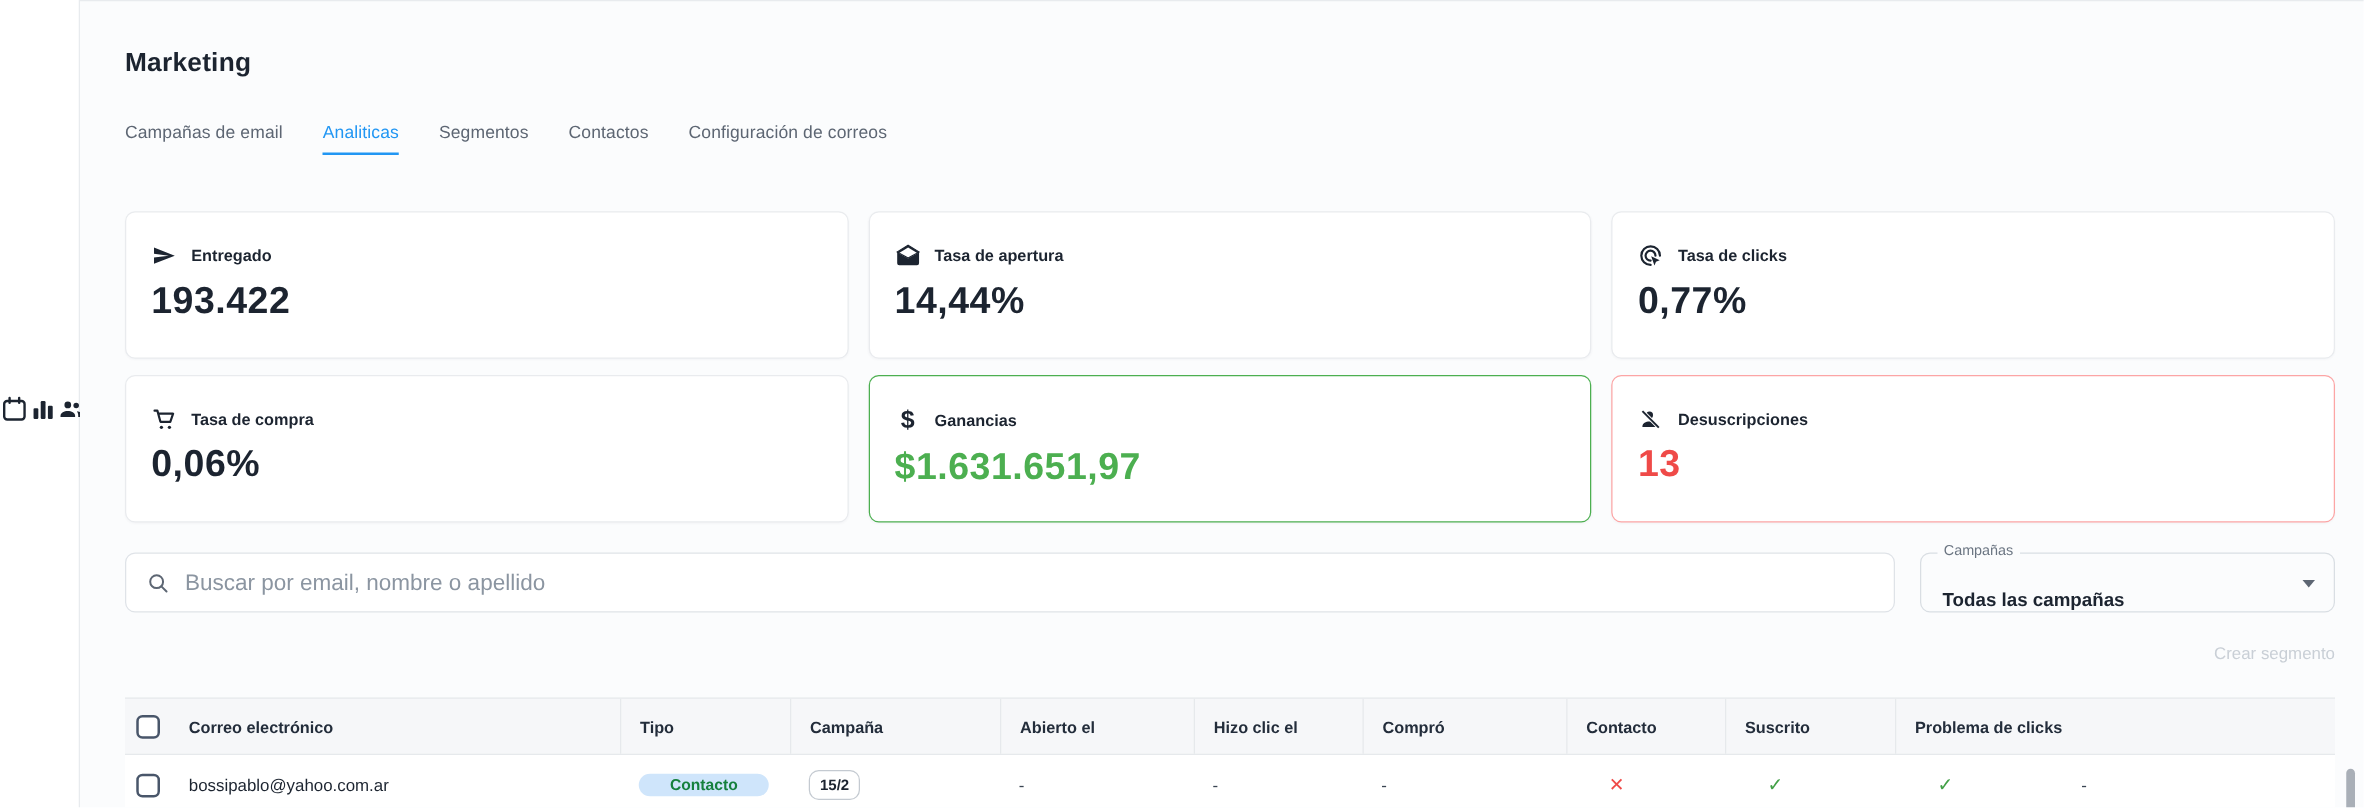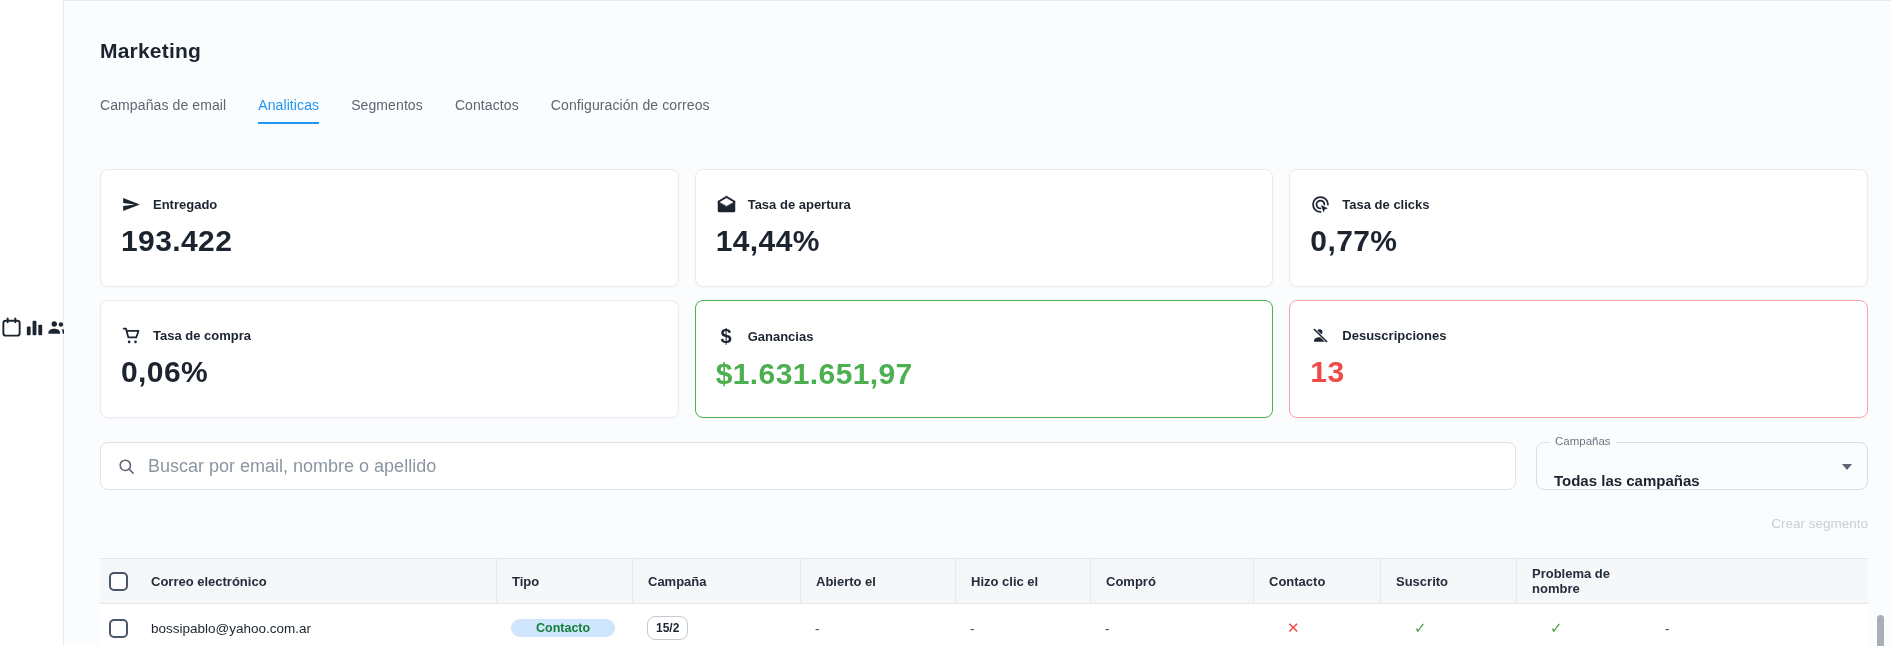--- a/index.html
+++ b/index.html
@@ -289,21 +289,21 @@
       <div class="trow thead">
         <div class="chk"></div>
         <div class="cell">Correo electrónico</div>
         <div class="cell sep">Tipo</div>
         <div class="cell sep">Campaña</div>
         <div class="cell sep">Abierto el</div>
         <div class="cell sep">Hizo clic el</div>
         <div class="cell sep">Compró</div>
         <div class="cell sep">Contacto</div>
         <div class="cell sep">Suscrito</div>
-        <div class="cell sep">Problema de nombre</div>
+        <div class="cell sep">Problema de clicks</div>
       </div>
 
       <div class="trow tbody-row">
         <div class="chk"></div>
         <div class="cell">bossipablo@yahoo.com.ar</div>
         <div class="cell"><span class="badge-contact">Contacto</span></div>
         <div class="cell"><span class="badge-count">15/2</span></div>
         <div class="cell dash">-</div>
         <div class="cell dash">-</div>
         <div class="cell dash">-</div>

